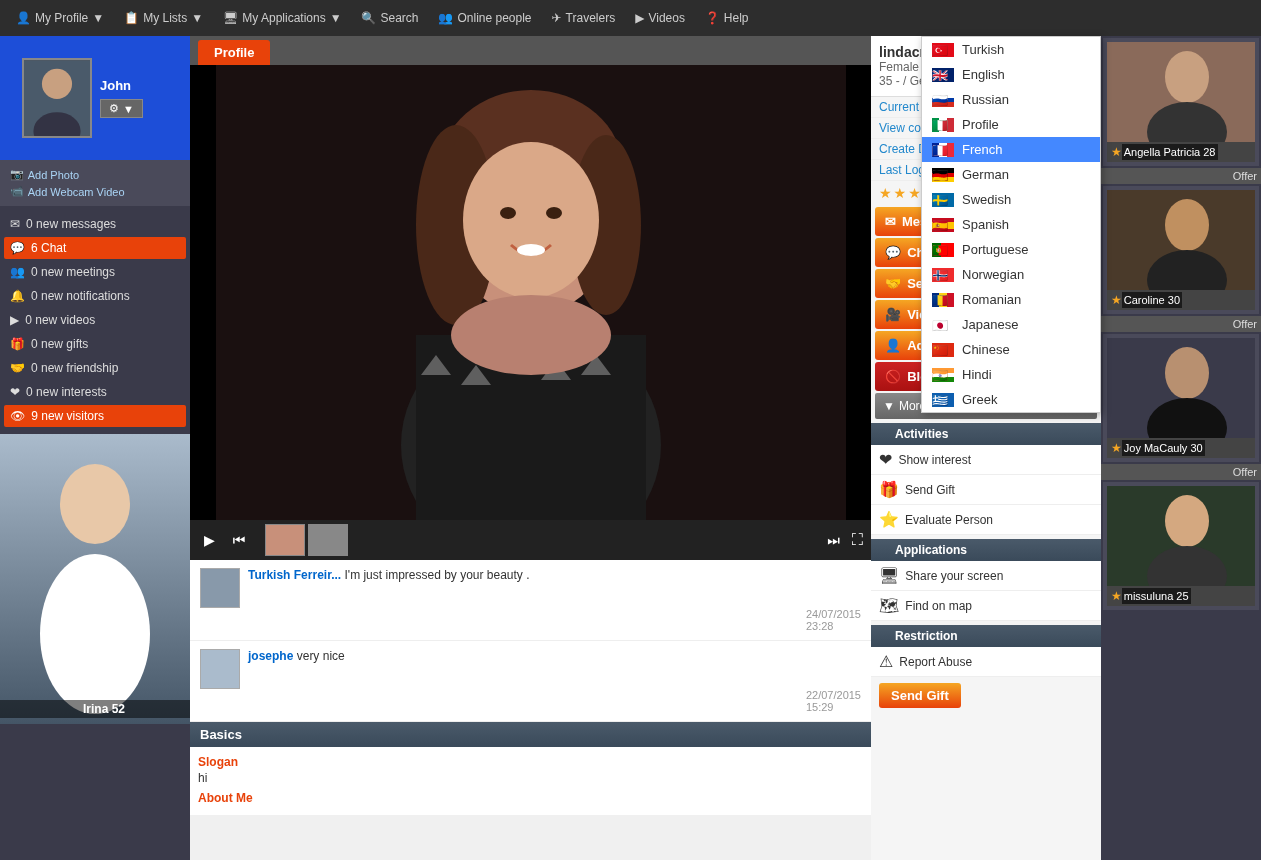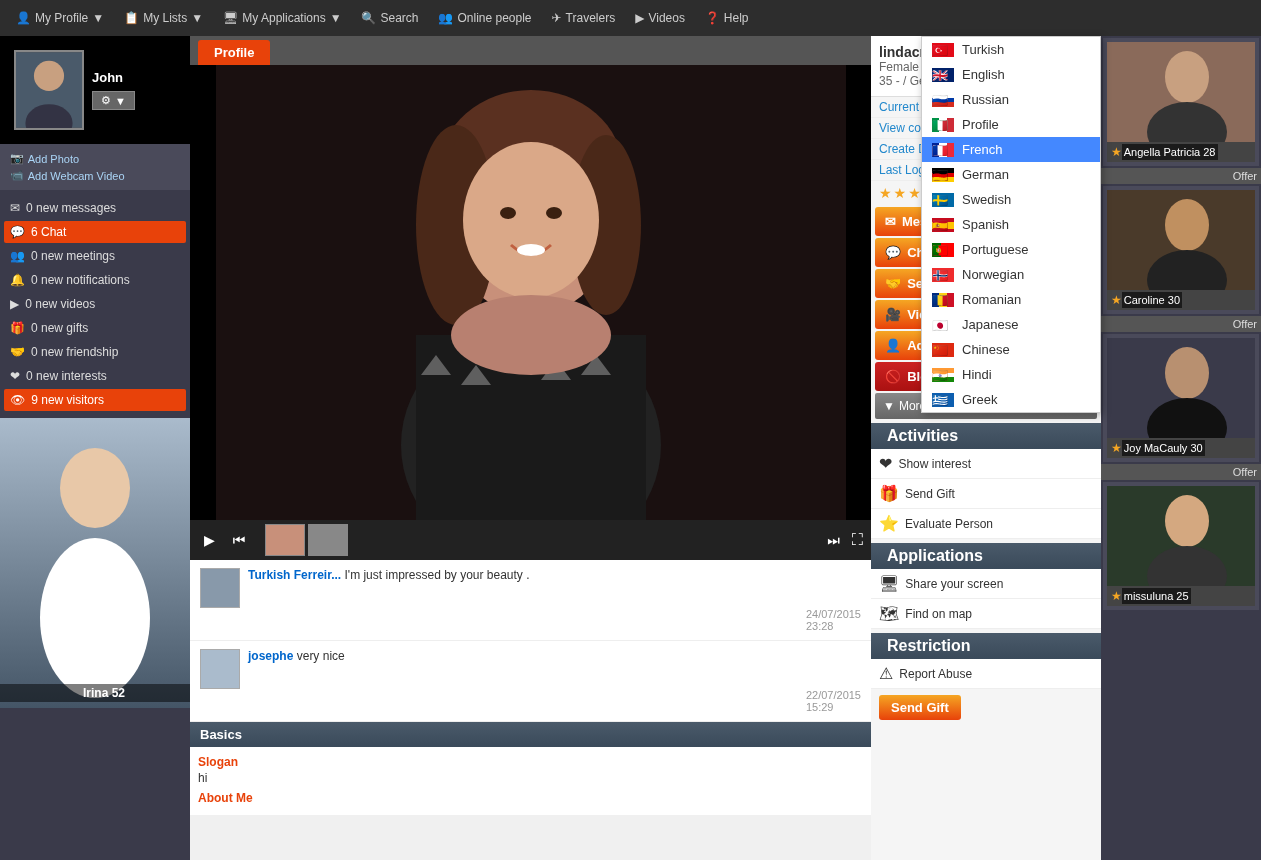--- a/index.html
+++ b/index.html
@@ -33,22 +33,22 @@
 
     
     .left-sidebar {
       width: 190px;
       background: #3a3a4a;
       flex-shrink: 0;
       display: flex;
       flex-direction: column;
     }
     .user-profile-area {
-      background: #000000;
-      padding: 14px;
+      background: #1d4ed8;
+      padding: 22px;
       display: flex;
       align-items: center;
       gap: 8px;
     }
     .avatar-placeholder {
       width: 70px;
       height: 80px;
       background: #555;
       border: 2px solid #888;
       overflow: hidden;
@@ -248,22 +248,22 @@
       border-radius: 3px;
       font-size: 13px;
       font-weight: bold;
     }
     .action-btn.orange { background: linear-gradient(180deg, #f5a623 0%, #e8420a 100%); color: #fff; }
     .action-btn.red { background: linear-gradient(180deg, #cc2222 0%, #aa1111 100%); color: #fff; }
 
     .section-subheader {
       background: linear-gradient(180deg, #4a5a6a 0%, #3a4a5a 100%);
       color: #fff;
-      padding: 4px 16px;
-      font-size: 16px;
+      padding: 4px 24px;
+      font-size: 12px;
       font-weight: bold;
       margin: 4px 0 0 0;
     }
     .activity-item {
       display: flex;
       align-items: center;
       gap: 6px;
       padding: 5px 8px;
       cursor: pointer;
       border-bottom: 1px solid #eee;

